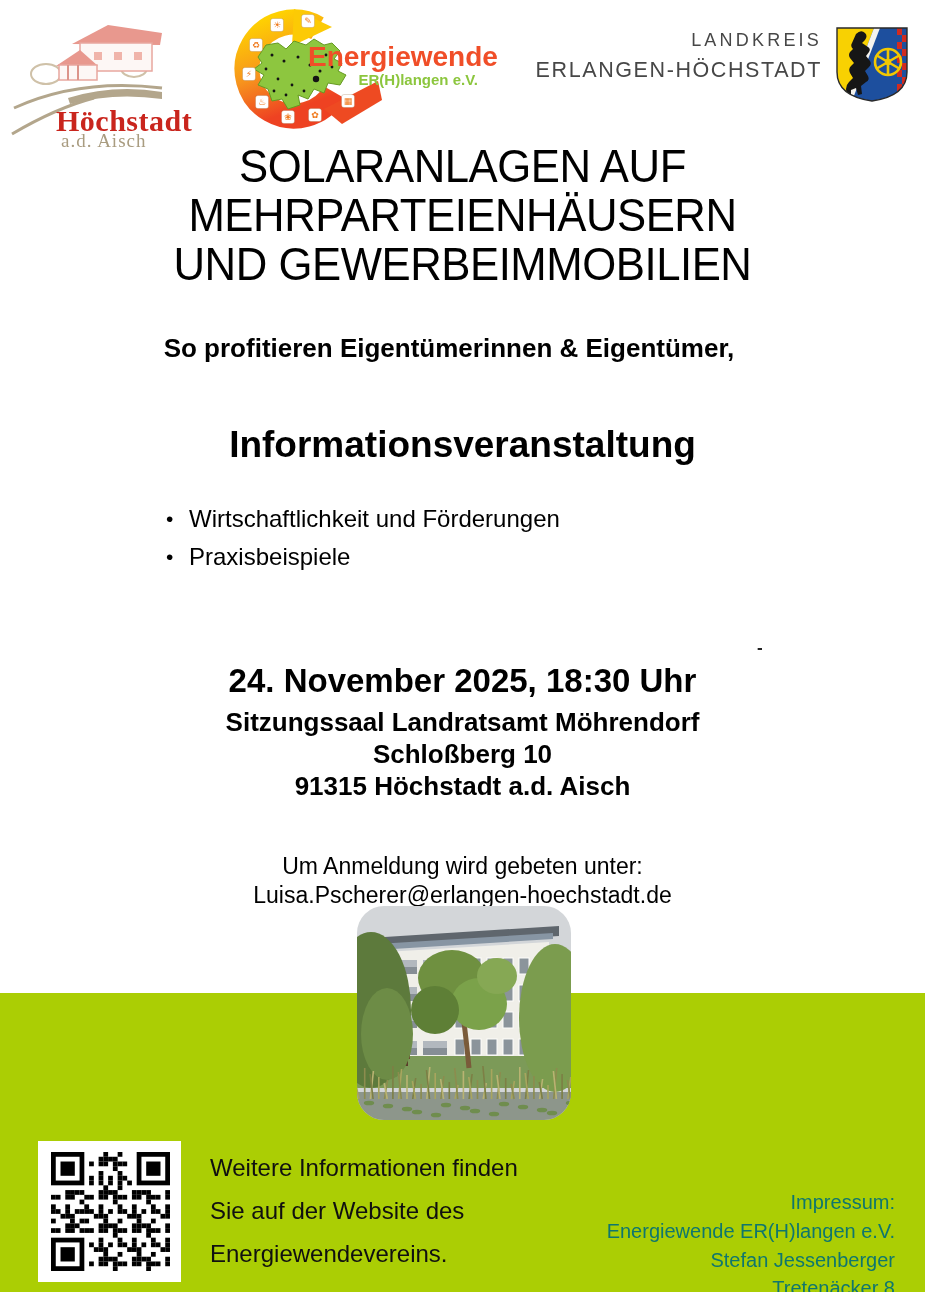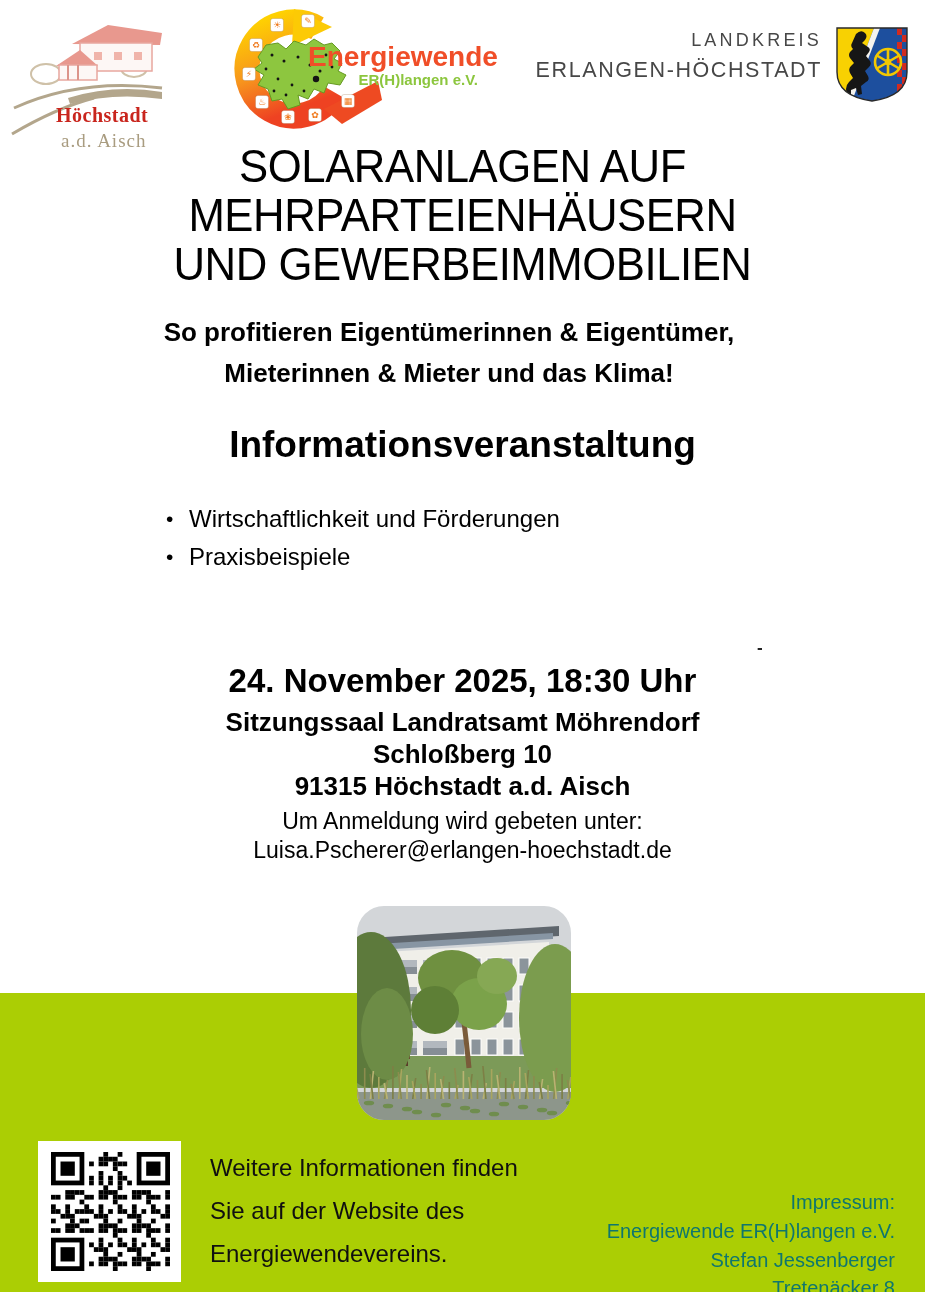--- a/index.html
+++ b/index.html
@@ -3,44 +3,44 @@
 <meta charset="utf-8">
 <style>
   html,body{margin:0;padding:0;background:#fff;}
   #page{position:relative;width:925px;height:1292px;margin:0 auto;background:#fff;
         font-family:"Liberation Sans",sans-serif;color:#000;overflow:hidden;outline:1px solid #e9e9e9;}
   .abs{position:absolute;}
 
   
   .hoech-logo{left:10px;top:12px;width:160px;height:132px;}
   .hoech-name{left:46px;top:92px;font-family:"Liberation Serif",serif;font-weight:bold;
-              font-size:20px;color:var(--hoechstadt-red,#c9251d);letter-spacing:.5px;}
+              font-size:30px;color:var(--hoechstadt-red,#c9251d);letter-spacing:.5px;}
   .hoech-suffix{left:51px;top:118px;font-family:"Liberation Serif",serif;font-size:19px;
               color:var(--hoechstadt-tan,#a99c80);letter-spacing:1px;}
   .ew-logo{left:228px;top:5px;width:262px;height:132px;}
   .ew-name{left:80px;top:36px;font-size:28px;font-weight:bold;color:var(--energiewende-orange,#f04e28);}
   .ew-suffix{left:78px;top:66px;width:172px;text-align:right;font-size:15px;font-weight:bold;
              color:var(--energiewende-green,#8cc63e);}
   .lk-block{right:103px;top:30px;text-align:right;color:var(--landkreis-text,#474747);}
   .lk-line1{font-size:18px;letter-spacing:3.2px;margin-bottom:7px;}
   .lk-line2{font-size:21.5px;letter-spacing:1.6px;}
   .crest{left:834px;top:24px;width:76px;height:80px;}
 
   
   .title-block{left:0;top:141px;width:925px;text-align:center;font-size:47px;line-height:49px;
                letter-spacing:-.5px;transform:scaleX(.93);transform-origin:50% 0;}
-  .subtitle-block{left:0;top:312px;width:898px;text-align:center;font-size:26px;font-weight:bold;line-height:41px;}
+  .subtitle-block{left:0;top:328px;width:898px;text-align:center;font-size:26px;font-weight:bold;line-height:41px;}
   .info-heading{left:0;top:424px;width:925px;text-align:center;font-size:37px;font-weight:bold;}
   .agenda{left:163px;top:502px;width:600px;margin:0;padding:0;list-style:none;font-size:24px;line-height:33px;}
   .agenda li{position:relative;padding-left:26px;margin-bottom:5px;}
   .agenda li::before{content:"\2022";position:absolute;left:3px;top:0;font-size:21px;}
   .stray{left:757px;top:638px;font-size:17px;font-weight:bold;color:#222;}
   .event-date{left:0;top:662px;width:925px;text-align:center;font-size:33px;font-weight:bold;}
   .event-venue{left:0;top:706px;width:925px;text-align:center;font-size:26px;font-weight:bold;line-height:32px;}
-  .registration{left:0;top:807px;width:925px;text-align:center;font-size:23px;line-height:29px;}
+  .registration{left:0;top:852px;width:925px;text-align:center;font-size:23px;line-height:29px;}
 
   
   .photo{left:357px;top:906px;width:214px;height:214px;z-index:2;}
   .band{left:0;top:993px;width:925px;height:299px;background:var(--green-band,#abce04);z-index:1;}
 
   
   .qr-box{left:38px;top:1141px;width:143px;height:141px;background:#fff;z-index:2;}
   .qr-box svg{position:absolute;left:13px;top:11px;}
   .footer-info{left:210px;top:1146px;width:360px;font-size:24px;line-height:43px;color:#101010;z-index:2;}
   .impressum{right:30px;top:1188px;text-align:right;font-size:20px;line-height:28.8px;color:#0f766e;z-index:2;}
@@ -165,21 +165,20 @@
   </svg>
 
   <div class="abs title-block">
     <div>SOLARANLAGEN AUF</div>
     <div>MEHRPARTEIENHÄUSERN</div>
     <div>UND GEWERBEIMMOBILIEN</div>
   </div>
 
   <div class="abs subtitle-block">
     <div>So profitieren Eigentümerinnen &amp; Eigentümer,</div>
-    <div>Mieterinnen &amp; Mieter und das Klima!</div>
   </div>
 
   <div class="abs info-heading">Informationsveranstaltung</div>
 
   <ul class="abs agenda">
     <li>Wirtschaftlichkeit und Förderungen</li>
     <li>Praxisbeispiele</li>
   </ul>
 
   <div class="abs stray">-</div>

